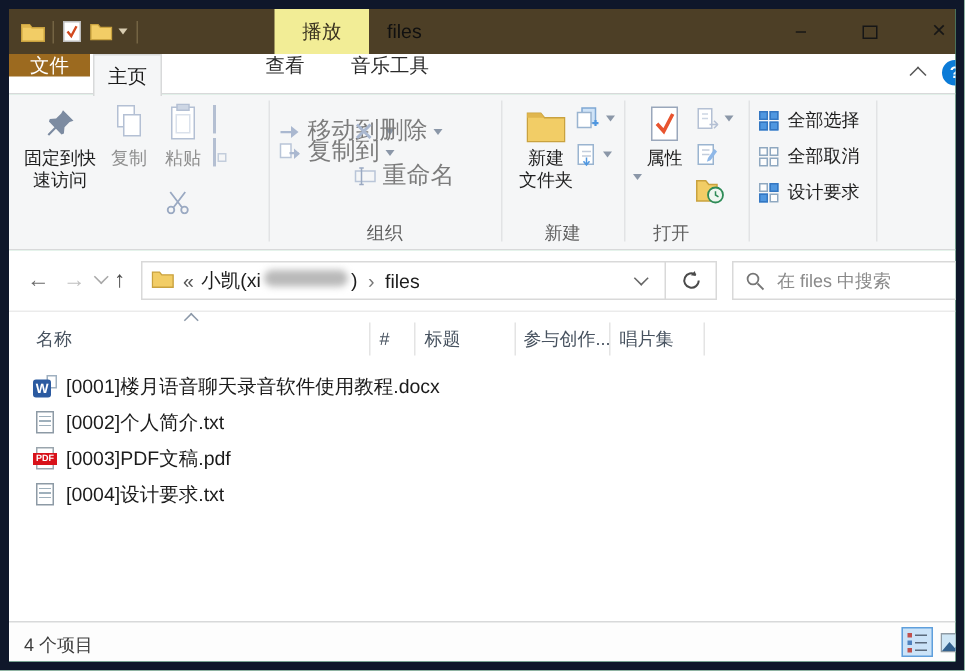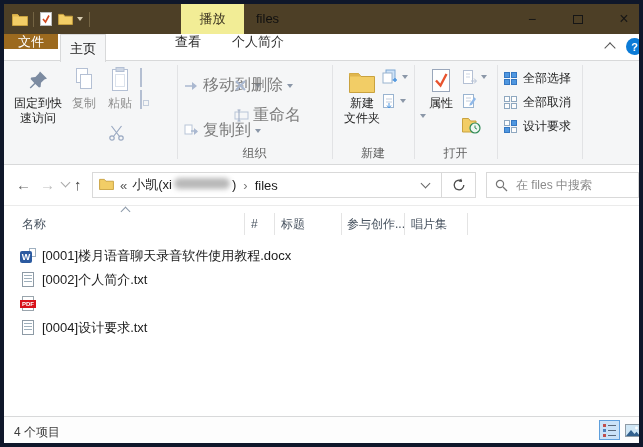--- a/index.html
+++ b/index.html
@@ -1,18 +1,18 @@
 <!DOCTYPE html>
 <html><head>
 <meta charset="utf-8">
 <style>
   *{box-sizing:border-box;margin:0;padding:0}
   html,body{background:#e8e8e8}
   body{font-family:"Liberation Sans","DejaVu Sans",sans-serif;-webkit-font-smoothing:antialiased}
-  .window{position:relative;width:643px;height:447px;background:#86efac;border:4px solid #0f172a;overflow:hidden}
+  .window{position:relative;width:643px;height:447px;background:#86efac;border:6px solid #0f172a;overflow:hidden}
   .a{position:absolute}
 
   
   .titlebar{position:absolute;left:0;top:0;right:0;height:30px;background:#4d3f26}
   .tb-sep{width:1px;height:15px;background:#746443}
   .qat-btn{display:flex;align-items:center;justify-content:center}
   .ctx-tab{position:absolute;left:177px;top:0;width:63px;height:30px;background:#f2ed96;
            color:#3a3320;font-size:13px;display:flex;align-items:center;justify-content:center}
   .win-title{position:absolute;left:252px;top:0;height:30px;line-height:30px;font-size:13px;color:#101010}
   .winctl{position:absolute;top:0;width:46px;height:30px;display:flex;align-items:center;justify-content:center;color:#161616}
@@ -119,21 +119,21 @@
     <div class="winctl" style="left:551px">
         <span class="maxbox"></span>
       </div>
     <div class="winctl" style="left:597px;font-size:16px">×</div>
   </div>
 
   <div class="tabs">
     <div class="tab tab-file">文件</div>
     <div class="tab tab-sel" style="left:56px;width:46px">主页</div>
     <div class="tab" style="left:160px;width:48px">查看</div>
-    <div class="tab" style="left:220px;width:68px">个人简介</div>
+    <div class="tab" style="left:220px;width:68px">音乐工具</div>
     <span class="a chev-up" style="left:602px;top:10px"></span>
     <div class="help-btn">?</div>
   </div>
 
   <div class="ribbon">
     <span class="rsep" style="left:173px"></span>
     <span class="rsep" style="left:328px"></span>
     <span class="rsep" style="left:410px"></span>
     <span class="rsep" style="left:493px"></span>
     <span class="rsep" style="left:578px"></span>
@@ -190,21 +190,21 @@
       <span>移动到</span>
       <span class="tri"></span>
     </div>
     <div class="rsmall" style="left:230px;top:14px">
       <svg width="13" height="13" viewBox="0 0 13 13">
           <path d="M2 2l9 9M11 2l-9 9" stroke="#aab8d0" stroke-width="2" fill="none"></path>
         </svg>
       <span>删除</span>
       <span class="tri"></span>
     </div>
-    <div class="rsmall" style="left:180px;top:59px">
+    <div class="rsmall" style="left:180px;top:28px">
       <svg width="15" height="14" viewBox="0 0 15 14">
           <rect x="1" y="1" width="7" height="9" fill="#fff" stroke="#b9c5d8"></rect>
           <path d="M7 7l6 0" stroke="#aab8d0" stroke-width="1.5"></path>
           <path d="M10 4l4 3.5L10 11z" fill="#aab8d0"></path>
         </svg>
       <span>复制到</span>
       <span class="tri"></span>
     </div>
     <div class="rsmall" style="left:230px;top:44px">
       <svg width="15" height="13" viewBox="0 0 15 13">
@@ -268,21 +268,21 @@
           <path d="M13.5 4l-5 7-1 3 3-1 5-7z" fill="#8fb8e8" transform="scale(0.85) translate(1,1)"></path>
         </svg>
     </div>
     <div class="rsmall" style="left:458px;top:56px">
       <svg width="19" height="17" viewBox="0 0 19 17">
           <path d="M.5 1.5h6l2 2.5h5.5v11H.5z" fill="#f2cd66" stroke="#c9a23f"></path>
           <circle cx="13" cy="11" r="5" fill="#eef6f0" stroke="#2e8b57" stroke-width="1.2"></circle>
           <path d="M13 8.5V11l2 1.2" stroke="#2e8b57" fill="none"></path>
         </svg>
     </div>
-    <div class="rgroup-label" style="left:410px;width:83px">打开</div>
+    <div class="rgroup-label" style="left:400px;width:83px">打开</div>
 
     <div class="selrow" style="left:500px;top:9px">
       <span class="selgrid">
           <i class="sq-on"></i>
           <i class="sq-on"></i>
           <i class="sq-on"></i>
           <i class="sq-on"></i>
         </span>
       <span>全部选择</span>
     </div>
@@ -364,20 +364,21 @@
         <span class="txtpage"></span>
           <span class="txtlines" style="left:4px;right:4px"></span>
       </span>
       <span>[0002]个人简介.txt</span>
     </div>
     <div class="frow" style="top:86px">
       <span class="fic">
         <span class="pdfpage"></span>
         <span class="pdfband">PDF</span>
       </span>
+      <span>[0003]PDF文稿.pdf</span>
     </div>
     <div class="frow" style="top:110px">
       <span class="fic">
         <span class="txtpage"></span>
           <span class="txtlines" style="left:4px;right:4px"></span>
       </span>
       <span>[0004]设计要求.txt</span>
     </div>
   </div>
 

